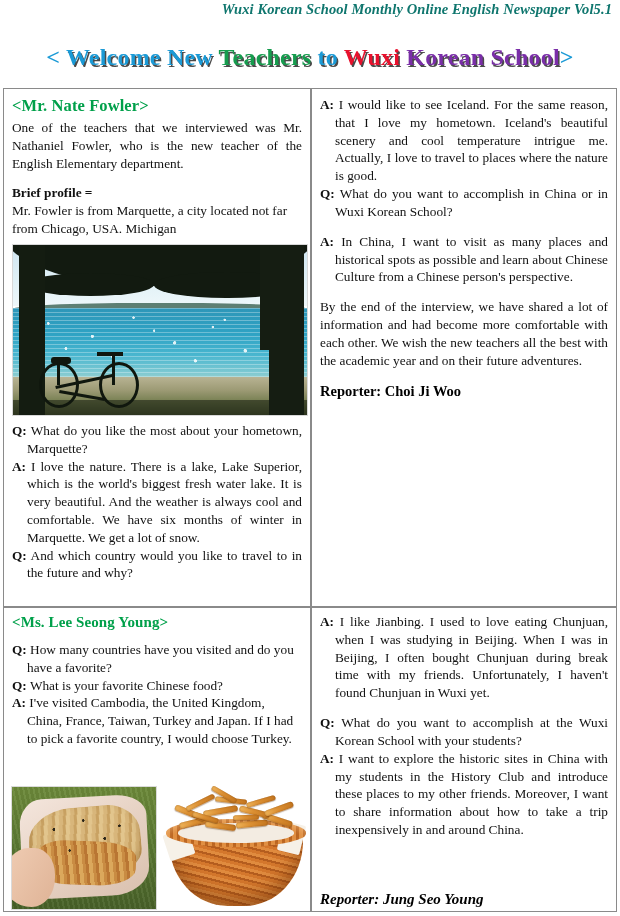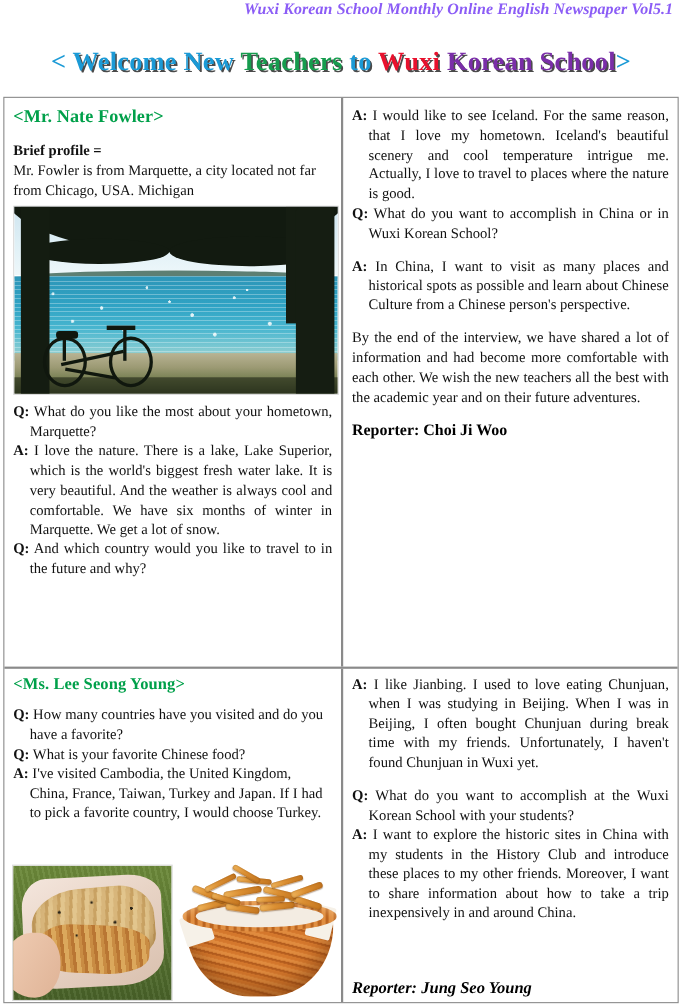--- a/index.html
+++ b/index.html
@@ -19,21 +19,21 @@
   
   .masthead {
     position: absolute;
     top: 1px; left: 0; right: 8px;
     text-align: right;
     font-family: "Liberation Serif", "DejaVu Serif", serif;
     font-style: italic;
     font-weight: bold;
     font-size: 14.5px;
     letter-spacing: .1px;
-    color: #8b5cf6;
+    color: #0f766e;
     white-space: nowrap;
     padding-left: 13px;
   }
 
   
   .banner {
     position: absolute;
     top: 44px; left: 0; right: 0;
     text-align: center;
     white-space: nowrap;
@@ -315,20 +315,21 @@
   <div class="frame">
 
     <div class="hdiv" style="top:517px;"></div>
     <div class="vdiv" style="left:306px; top:0; height:517px;"></div>
     <div class="vdiv" style="left:306px; top:519px; bottom:0;"></div>
 
     <div class="cell" style="left:0; top:0; width:306px; height:517px;">
 
       <div class="name-head">&lt;Mr. Nate Fowler&gt;</div>
 
+      <p class="body">One of the teachers that we interviewed was Mr. Nathaniel Fowler, who is the new teacher of the English Elementary department.</p>
 
       <p class="body left gap"><span class="lbl">Brief profile =</span></p>
       <p class="body left">Mr. Fowler is from Marquette, a city located not far from Chicago, USA. Michigan</p>
 
       <div class="photo" id="photo-lake">
         <div class="lk-sky"></div>
         <div class="lk-far"></div>
         <div class="lk-water"></div>
         <div class="lk-sparkle"></div>
         <div class="lk-beach"></div>

